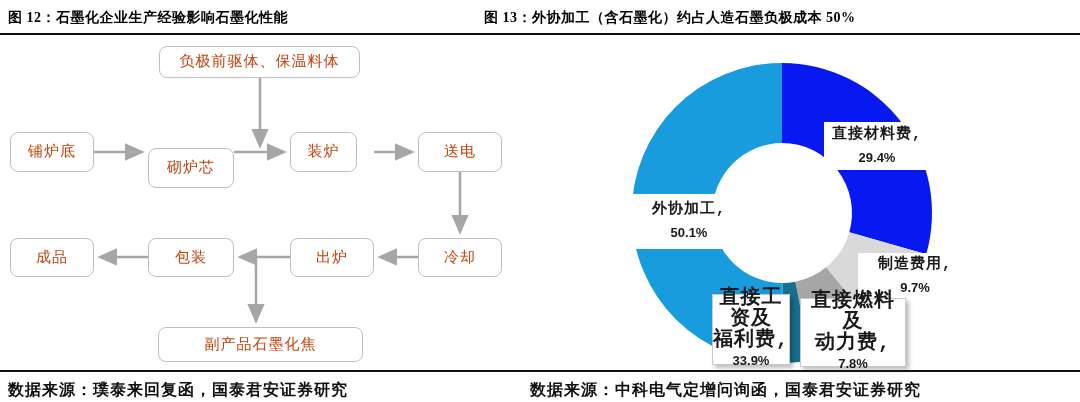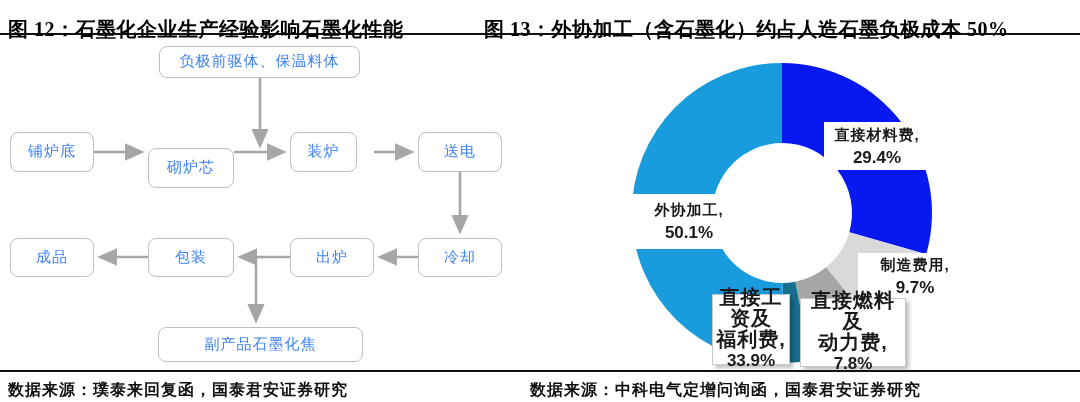--- a/index.html
+++ b/index.html
@@ -3,46 +3,46 @@
 <meta charset="utf-8">
 <style>
   * { margin:0; padding:0; box-sizing:border-box; }
   body { background:#fff; }
   .page { position:relative; width:1080px; height:402px; background:#ffffff;
           font-family:"Liberation Serif", serif; overflow:hidden; }
 
   
   .header { position:absolute; top:0; left:0; width:1080px; height:35px;
             border-bottom:2px solid #111; }
-  .fig-title { position:absolute; top:16px; font-size:20px; font-weight:bold;
+  .fig-title { position:absolute; top:9px; font-size:14px; font-weight:bold;
                color:#000; white-space:nowrap; letter-spacing:0.5px; }
   .fig-title.t-left  { left:8px; }
   .fig-title.t-right { left:484px; }
 
   
   .panel { position:absolute; top:45px; width:540px; height:325px; }
   .panel-left  { left:0; }
   .panel-right { left:540px; }
 
   
   .fbox { position:absolute; background:#fff; border:1px solid #bfbfbf;
           border-radius:8px; display:flex; align-items:center; justify-content:center;
-          font-size:15px; color:#3b82f6; text-align:center; line-height:1.15;
+          font-size:15px; color:#c2410c; text-align:center; line-height:1.15;
           letter-spacing:1px; }
   .connectors { position:absolute; left:0; top:0; }
 
   
   .donut-svg { position:absolute; left:0; top:0; }
 
   .pie-label { position:absolute; background:#fff; display:flex; flex-direction:column;
                align-items:center; justify-content:center; text-align:center;
                color:#1a1a1a; }
   .pie-label .cjk { font-size:15px; font-weight:bold; line-height:22px;
-                    font-family:Liberation Sans, sans-serif; letter-spacing:1px; }
-  .pie-label .num { font-size:17px; font-weight:bold; line-height:23px;
+                    font-family:Liberation Mono, monospace; letter-spacing:1px; }
+  .pie-label .num { font-size:13px; font-weight:bold; line-height:23px;
                     font-family:"Liberation Sans", sans-serif; }
   .pie-label.boxed { border:1px solid #c9c9c9; box-shadow:3px 3px 4px rgba(0,0,0,0.25); }
 
   .lbl-material  { left:284px; top:77px;  width:106px; height:48px; }
   .lbl-outsource { left:90px;  top:149px; width:118px; height:55px; }
   .lbl-mfg       { left:318px; top:208px; width:114px; height:47px; }
   .lbl-wages     { left:172px; top:249px; width:78px;  height:71px; }
   .lbl-fuel      { left:260px; top:253px; width:106px; height:69px; }
   .lbl-wages .cjk, .lbl-fuel .cjk { font-size:20px; line-height:21px; }
   .lbl-wages .num, .lbl-fuel .num { line-height:22px; }

